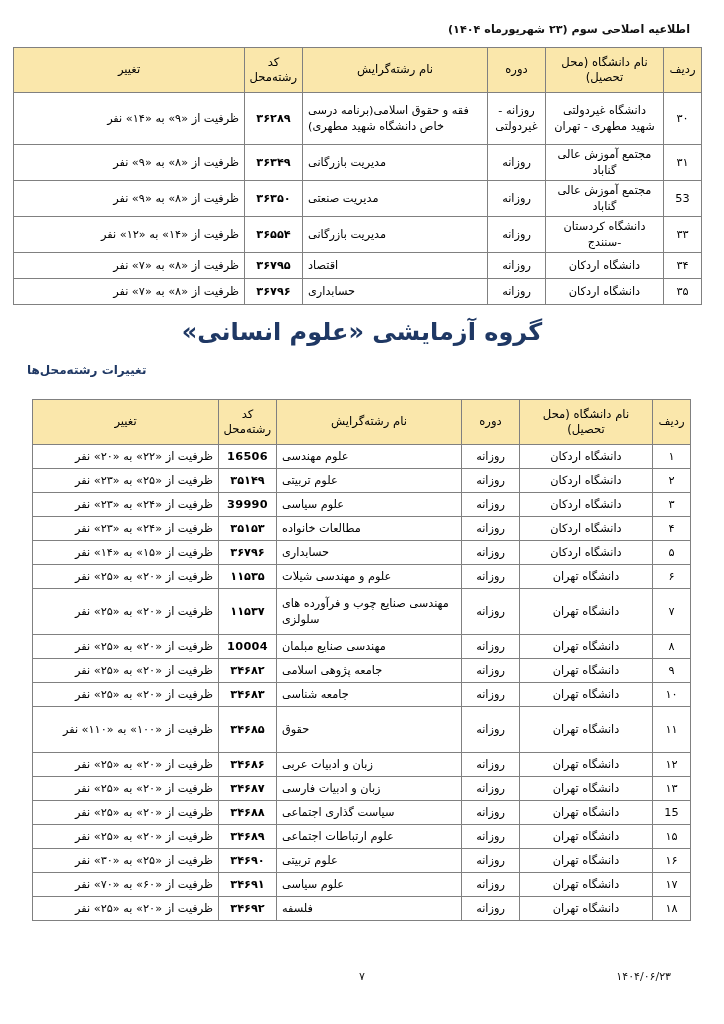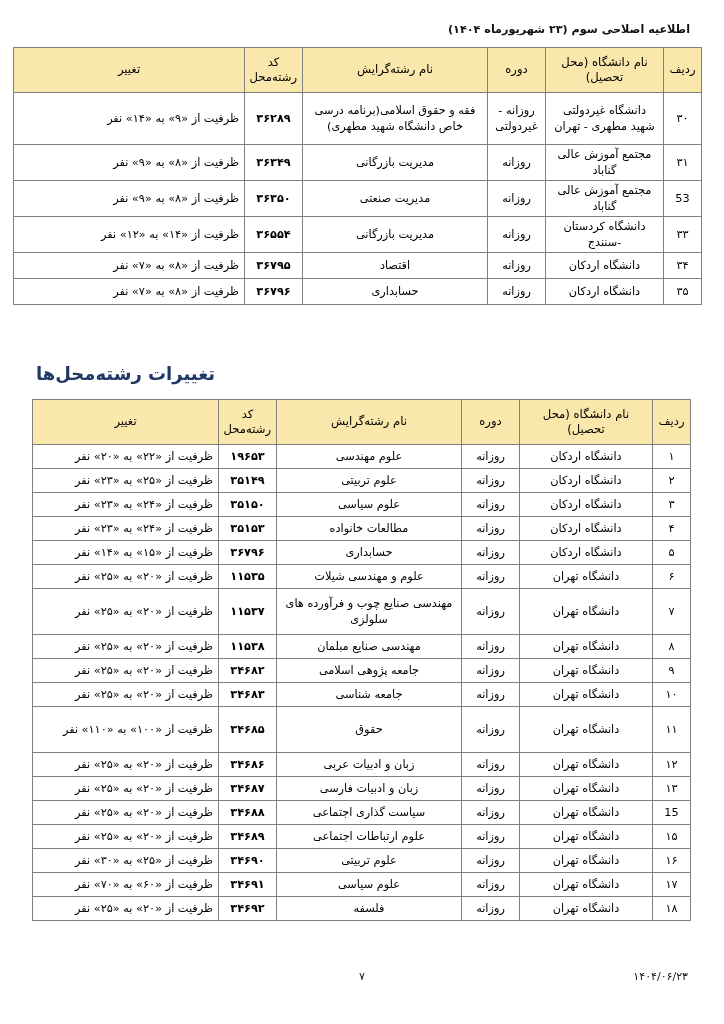--- a/index.html
+++ b/index.html
@@ -66,21 +66,21 @@
   table.grid thead th {
     background: #fae7ab;
     font-weight: normal;
     text-align: center;
     height: 45px;
     font-size: 11.6px;
   }
   td.c-rank   { text-align: center; }
   td.c-univ   { text-align: center; margin-top: 8px; }
   td.c-course { text-align: center; }
-  td.c-field  { text-align: center; margin-top: 8px; }
+  td.c-field  { text-align: left; margin-top: 8px; }
   td.c-code   { text-align: center; font-weight: bold; letter-spacing: .3px; margin-top: 7px; }
   td.c-change { text-align: right; }
 
   
   #table-upper {
     position: absolute;
     top: 47px;
     right: 22px;
     width: 688px;
   }
@@ -104,22 +104,22 @@
     font-weight: bold;
     color: #1f3864;
     letter-spacing: 0;
   }
   .subsection-title {
     position: absolute;
     top: 363px;
     right: 0;
     left: 0;
     text-align: left;
-    padding-left: 36px;
-    font-size: 18px;
+    padding-left: 27px;
+    font-size: 12px;
     font-weight: bold;
     color: #1f3864;
   }
 
   
   #table-lower {
     position: absolute;
     top: 399px;
     right: 33px;
     width: 658px;
@@ -143,21 +143,21 @@
     font-size: 11px;
     color: #111;
   }
   .doc-footer .pg {
     position: absolute;
     right: 0; left: 0;
     text-align: center;
   }
   .doc-footer .dt {
     position: absolute;
-    right: 36px;
+    right: 53px;
     top: 0;
     text-align: right;
   }
 </style>
 </head>
 <body>
 
 <div class="page">
 
   <div class="doc-header">
@@ -231,20 +231,21 @@
           <td class="c-rank">۳۵</td>
           <td class="c-univ">دانشگاه اردکان</td>
           <td class="c-course">روزانه</td>
           <td class="c-field">حسابداری</td>
           <td class="c-code">۳۶۷۹۶</td>
           <td class="c-change">ظرفیت از «۸» به «۷» نفر</td>
         </tr>
       </tbody>
   </table>
 
+  <div class="group-title">گروه آزمایشی «علوم انسانی»</div>
   <div class="subsection-title">تغییرات رشته‌محل‌ها</div>
 
   <table class="grid" id="table-lower">
     <colgroup>
       <col class="w-rank">
         <col class="w-univ">
         <col class="w-course">
       <col class="w-field">
         <col class="w-code">
         <col class="w-change">
@@ -261,37 +262,37 @@
         </th>
         <th>تغییر</th>
       </tr>
     </thead>
     <tbody id="table-lower-body">
         <tr>
           <td class="c-rank">۱</td>
           <td class="c-univ">دانشگاه اردکان</td>
           <td class="c-course">روزانه</td>
           <td class="c-field">علوم مهندسی</td>
-          <td class="c-code">۱۹۶۵۳</td>
+          <td class="c-code">16506</td>
           <td class="c-change">ظرفیت از «۲۲» به «۲۰» نفر</td>
         </tr>
         <tr>
           <td class="c-rank">۲</td>
           <td class="c-univ">دانشگاه اردکان</td>
           <td class="c-course">روزانه</td>
           <td class="c-field">علوم تربیتی</td>
           <td class="c-code">۳۵۱۴۹</td>
           <td class="c-change">ظرفیت از «۲۵» به «۲۳» نفر</td>
         </tr>
         <tr>
           <td class="c-rank">۳</td>
           <td class="c-univ">دانشگاه اردکان</td>
           <td class="c-course">روزانه</td>
           <td class="c-field">علوم سیاسی</td>
-          <td class="c-code">۳۵۱۵۰</td>
+          <td class="c-code">39990</td>
           <td class="c-change">ظرفیت از «۲۴» به «۲۳» نفر</td>
         </tr>
         <tr>
           <td class="c-rank">۴</td>
           <td class="c-univ">دانشگاه اردکان</td>
           <td class="c-course">روزانه</td>
           <td class="c-field">مطالعات خانواده</td>
           <td class="c-code">۳۵۱۵۳</td>
           <td class="c-change">ظرفیت از «۲۴» به «۲۳» نفر</td>
         </tr>
@@ -317,21 +318,21 @@
           <td class="c-course">روزانه</td>
           <td class="c-field">مهندسی صنایع چوب و فرآورده های سلولزی</td>
           <td class="c-code">۱۱۵۳۷</td>
           <td class="c-change">ظرفیت از «۲۰» به «۲۵» نفر</td>
         </tr>
         <tr>
           <td class="c-rank">۸</td>
           <td class="c-univ">دانشگاه تهران</td>
           <td class="c-course">روزانه</td>
           <td class="c-field">مهندسی صنایع مبلمان</td>
-          <td class="c-code">۱۱۵۳۸</td>
+          <td class="c-code">10004</td>
           <td class="c-change">ظرفیت از «۲۰» به «۲۵» نفر</td>
         </tr>
         <tr>
           <td class="c-rank">۹</td>
           <td class="c-univ">دانشگاه تهران</td>
           <td class="c-course">روزانه</td>
           <td class="c-field">جامعه پژوهی اسلامی</td>
           <td class="c-code">۳۴۶۸۲</td>
           <td class="c-change">ظرفیت از «۲۰» به «۲۵» نفر</td>
         </tr>

